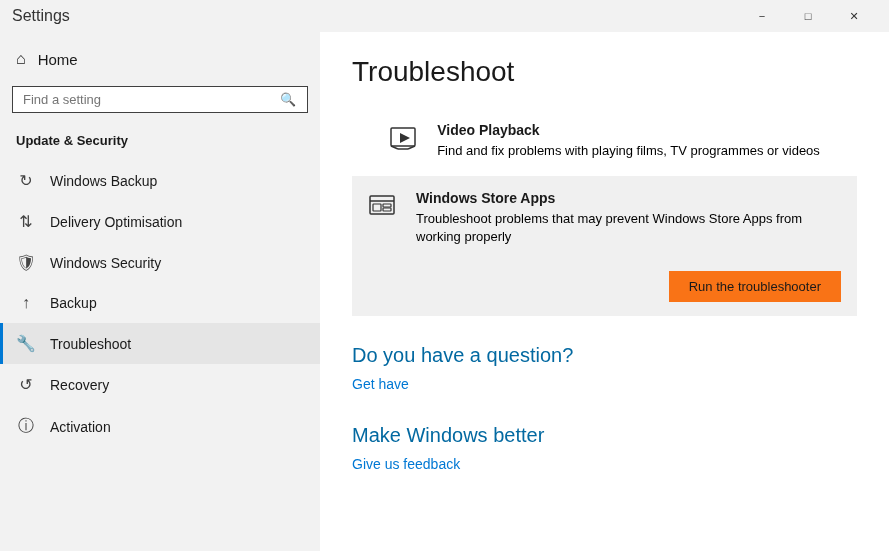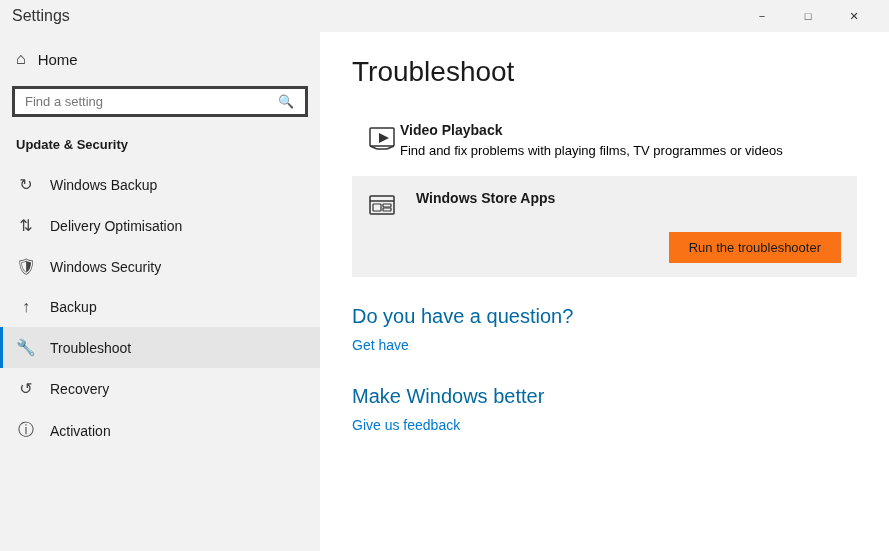--- a/index.html
+++ b/index.html
@@ -71,21 +71,21 @@
       font-size: 15px;
       color: #1a1a1a;
     }
     .home-icon { font-size: 16px; }
 
     .search-box {
       margin: 8px 12px 16px 12px;
       display: flex;
       align-items: center;
       background: white;
-      border: 3px solid #404040;
+      border: 1px solid #404040;
       padding: 5px 10px;
     }
     .search-input {
       border: none;
       outline: none;
       flex: 1;
       font-size: 13px;
       background: transparent;
       color: #666;
     }
@@ -134,24 +134,25 @@
       font-size: 28px;
       font-weight: 300;
       color: #1a1a1a;
       margin-bottom: 20px;
     }
 
     
     .troubleshoot-item {
       display: flex;
       align-items: flex-start;
-      gap: 0;
+      gap: 16px;
       padding: 14px 16px;
       margin-bottom: 2px;
       cursor: pointer;
+      justify-content: center;
     }
     .troubleshoot-item.expanded {
       background: #f0f0f0;
       flex-direction: column;
     }
     .troubleshoot-item-header {
       display: flex;
       align-items: flex-start;
       gap: 16px;
     }
@@ -292,20 +293,21 @@
           <svg viewBox="0 0 28 28" fill="none" xmlns="http://www.w3.org/2000/svg">
             <rect x="2" y="4" width="24" height="18" rx="1" stroke="#333" stroke-width="1.5" fill="none"></rect>
             <line x1="2" y1="9" x2="26" y2="9" stroke="#333" stroke-width="1.5"></line>
             <rect x="5" y="12" width="8" height="7" rx="0.5" stroke="#333" stroke-width="1.2" fill="none"></rect>
             <rect x="15" y="12" width="8" height="3" rx="0.5" stroke="#333" stroke-width="1.2" fill="none"></rect>
             <rect x="15" y="16" width="8" height="3" rx="0.5" stroke="#333" stroke-width="1.2" fill="none"></rect>
           </svg>
         </div>
         <div class="item-text">
           <h3>Windows Store Apps</h3>
+          <p>Troubleshoot problems that may prevent Windows Store Apps from working properly</p>
         </div>
       </div>
       <div class="expanded-actions">
         <button class="run-btn">Run the troubleshooter</button>
       </div>
     </div>
 
     
     <h2 class="section-title">Do you have a question?</h2>
     <a class="link-text" href="#">Get have</a>

